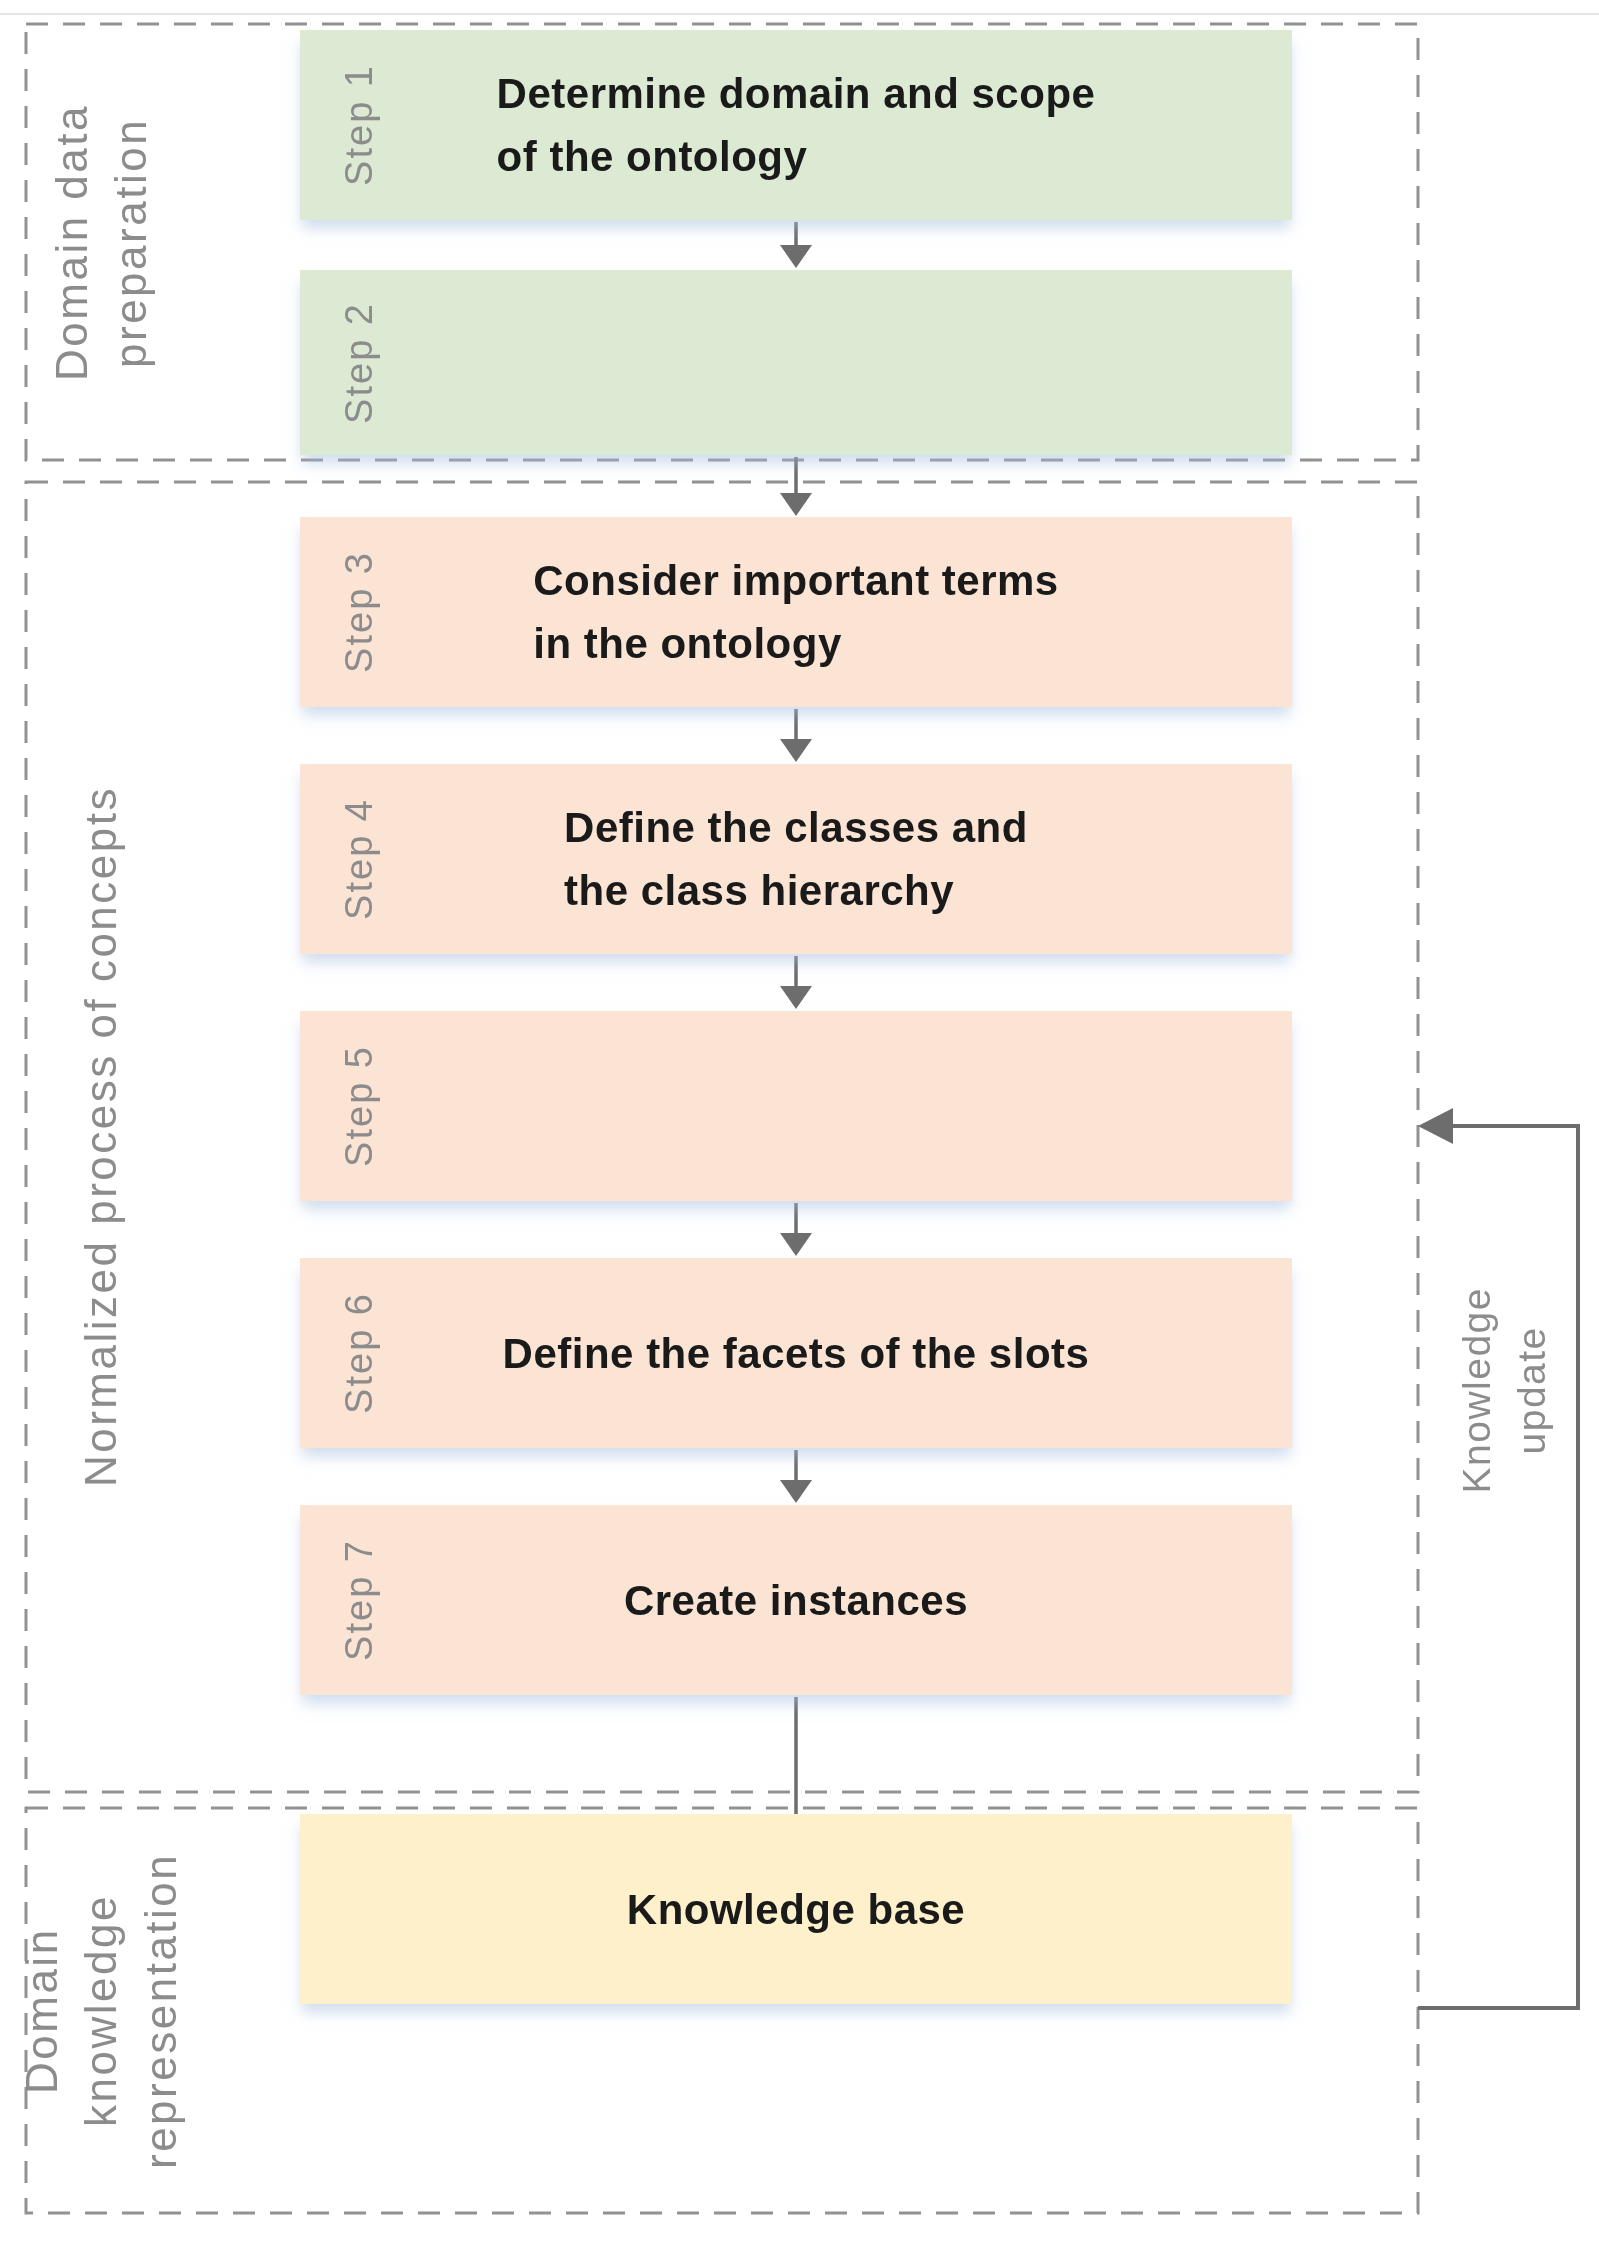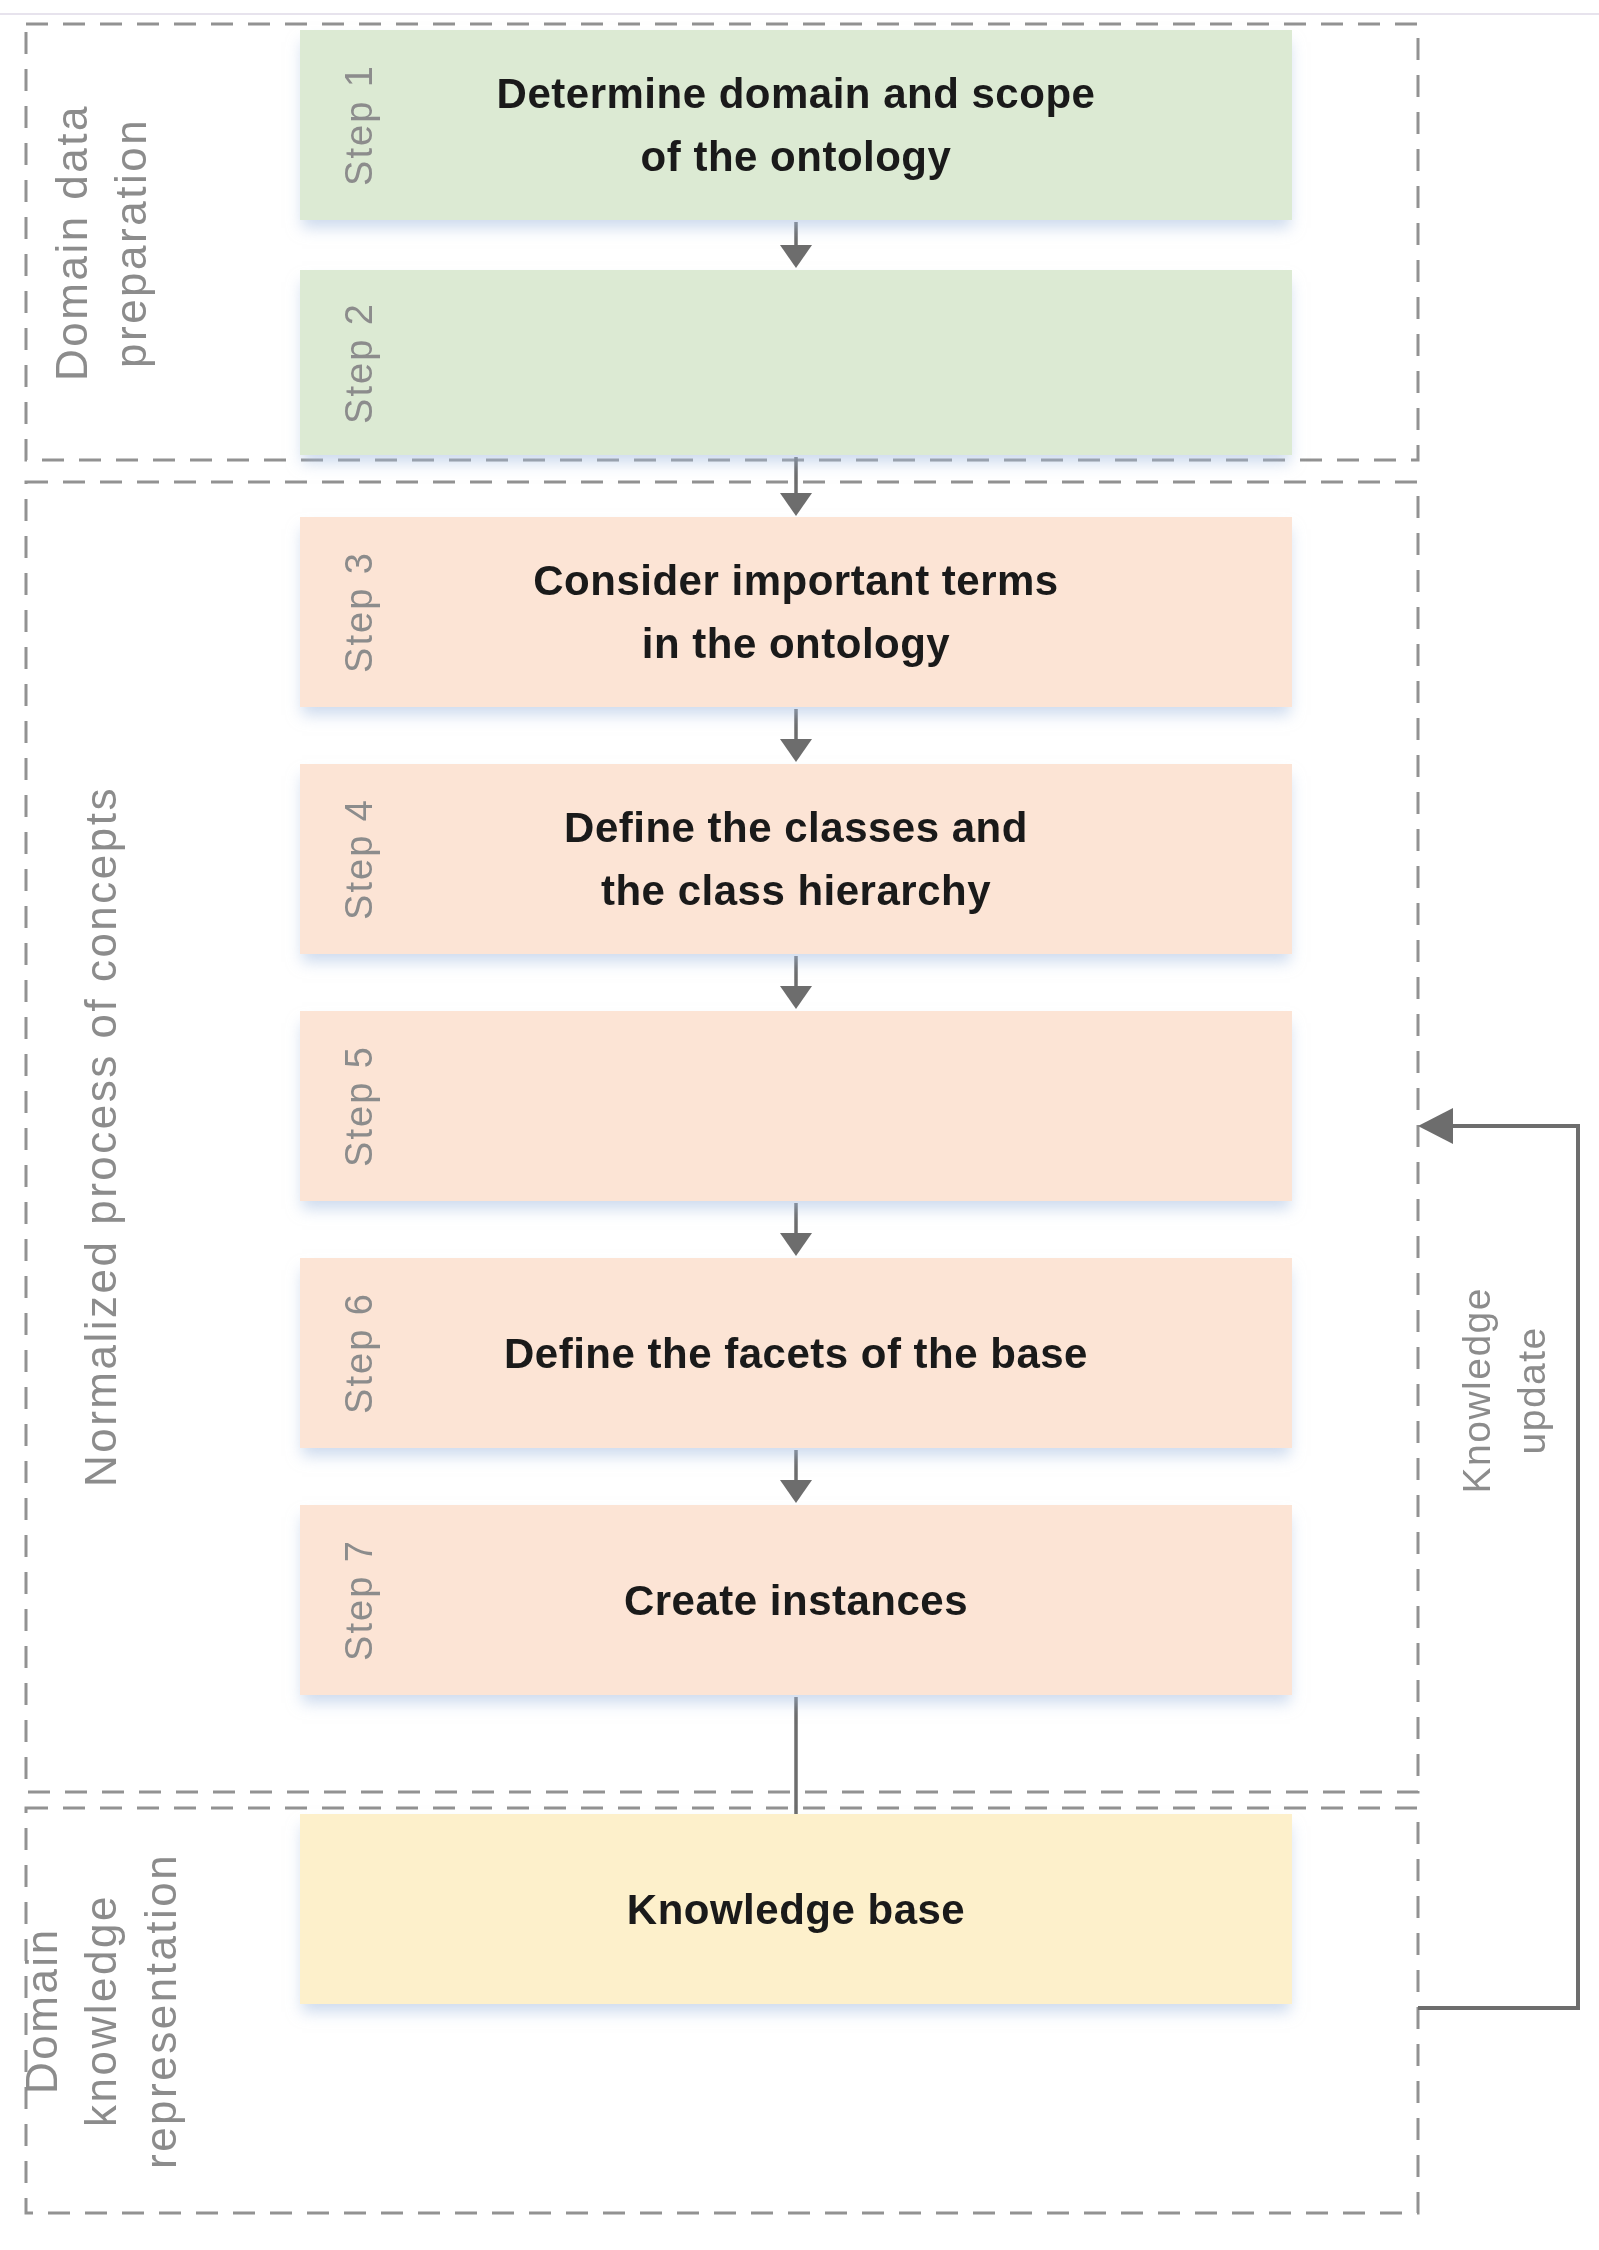--- a/index.html
+++ b/index.html
@@ -50,21 +50,20 @@
     display:flex;
     align-items:center;
     justify-content:center;
     box-shadow:0 10px 14px -2px rgba(165,190,224,0.55);
   }
   .fill-green  { background:var(--green,#dcead3); }
   .fill-orange { background:var(--orange,#fce4d5); }
   .fill-yellow { background:var(--yellow,#fdf0cb); }
   .steptext {
     white-space:pre-line;
-    text-align:center;
     font-size:42px;
     line-height:1.5;
     font-weight:600;
     letter-spacing:0.5px;
     color:var(--ink,#1a1a1a);
     padding:0 40px;
   }
   .steplabel {
     position:absolute;
     left:16px; top:0;
@@ -199,21 +198,21 @@
   <div class="stepbox fill-orange" style="top:1011px;">
     <div class="steplabel">
       <div class="vtext">Step 5</div>
     </div>
   </div>
 
   <div class="stepbox fill-orange" style="top:1258px;">
     <div class="steplabel">
       <div class="vtext">Step 6</div>
     </div>
-    <div class="steptext">Define the facets of the base</div>
+    <div class="steptext">Define the facets of the slots</div>
   </div>
 
   <div class="stepbox fill-orange" style="top:1505px;">
     <div class="steplabel">
       <div class="vtext">Step 7</div>
     </div>
     <div class="steptext">Create instances</div>
   </div>
 
   <div class="stepbox fill-yellow" style="top:1814px;">

